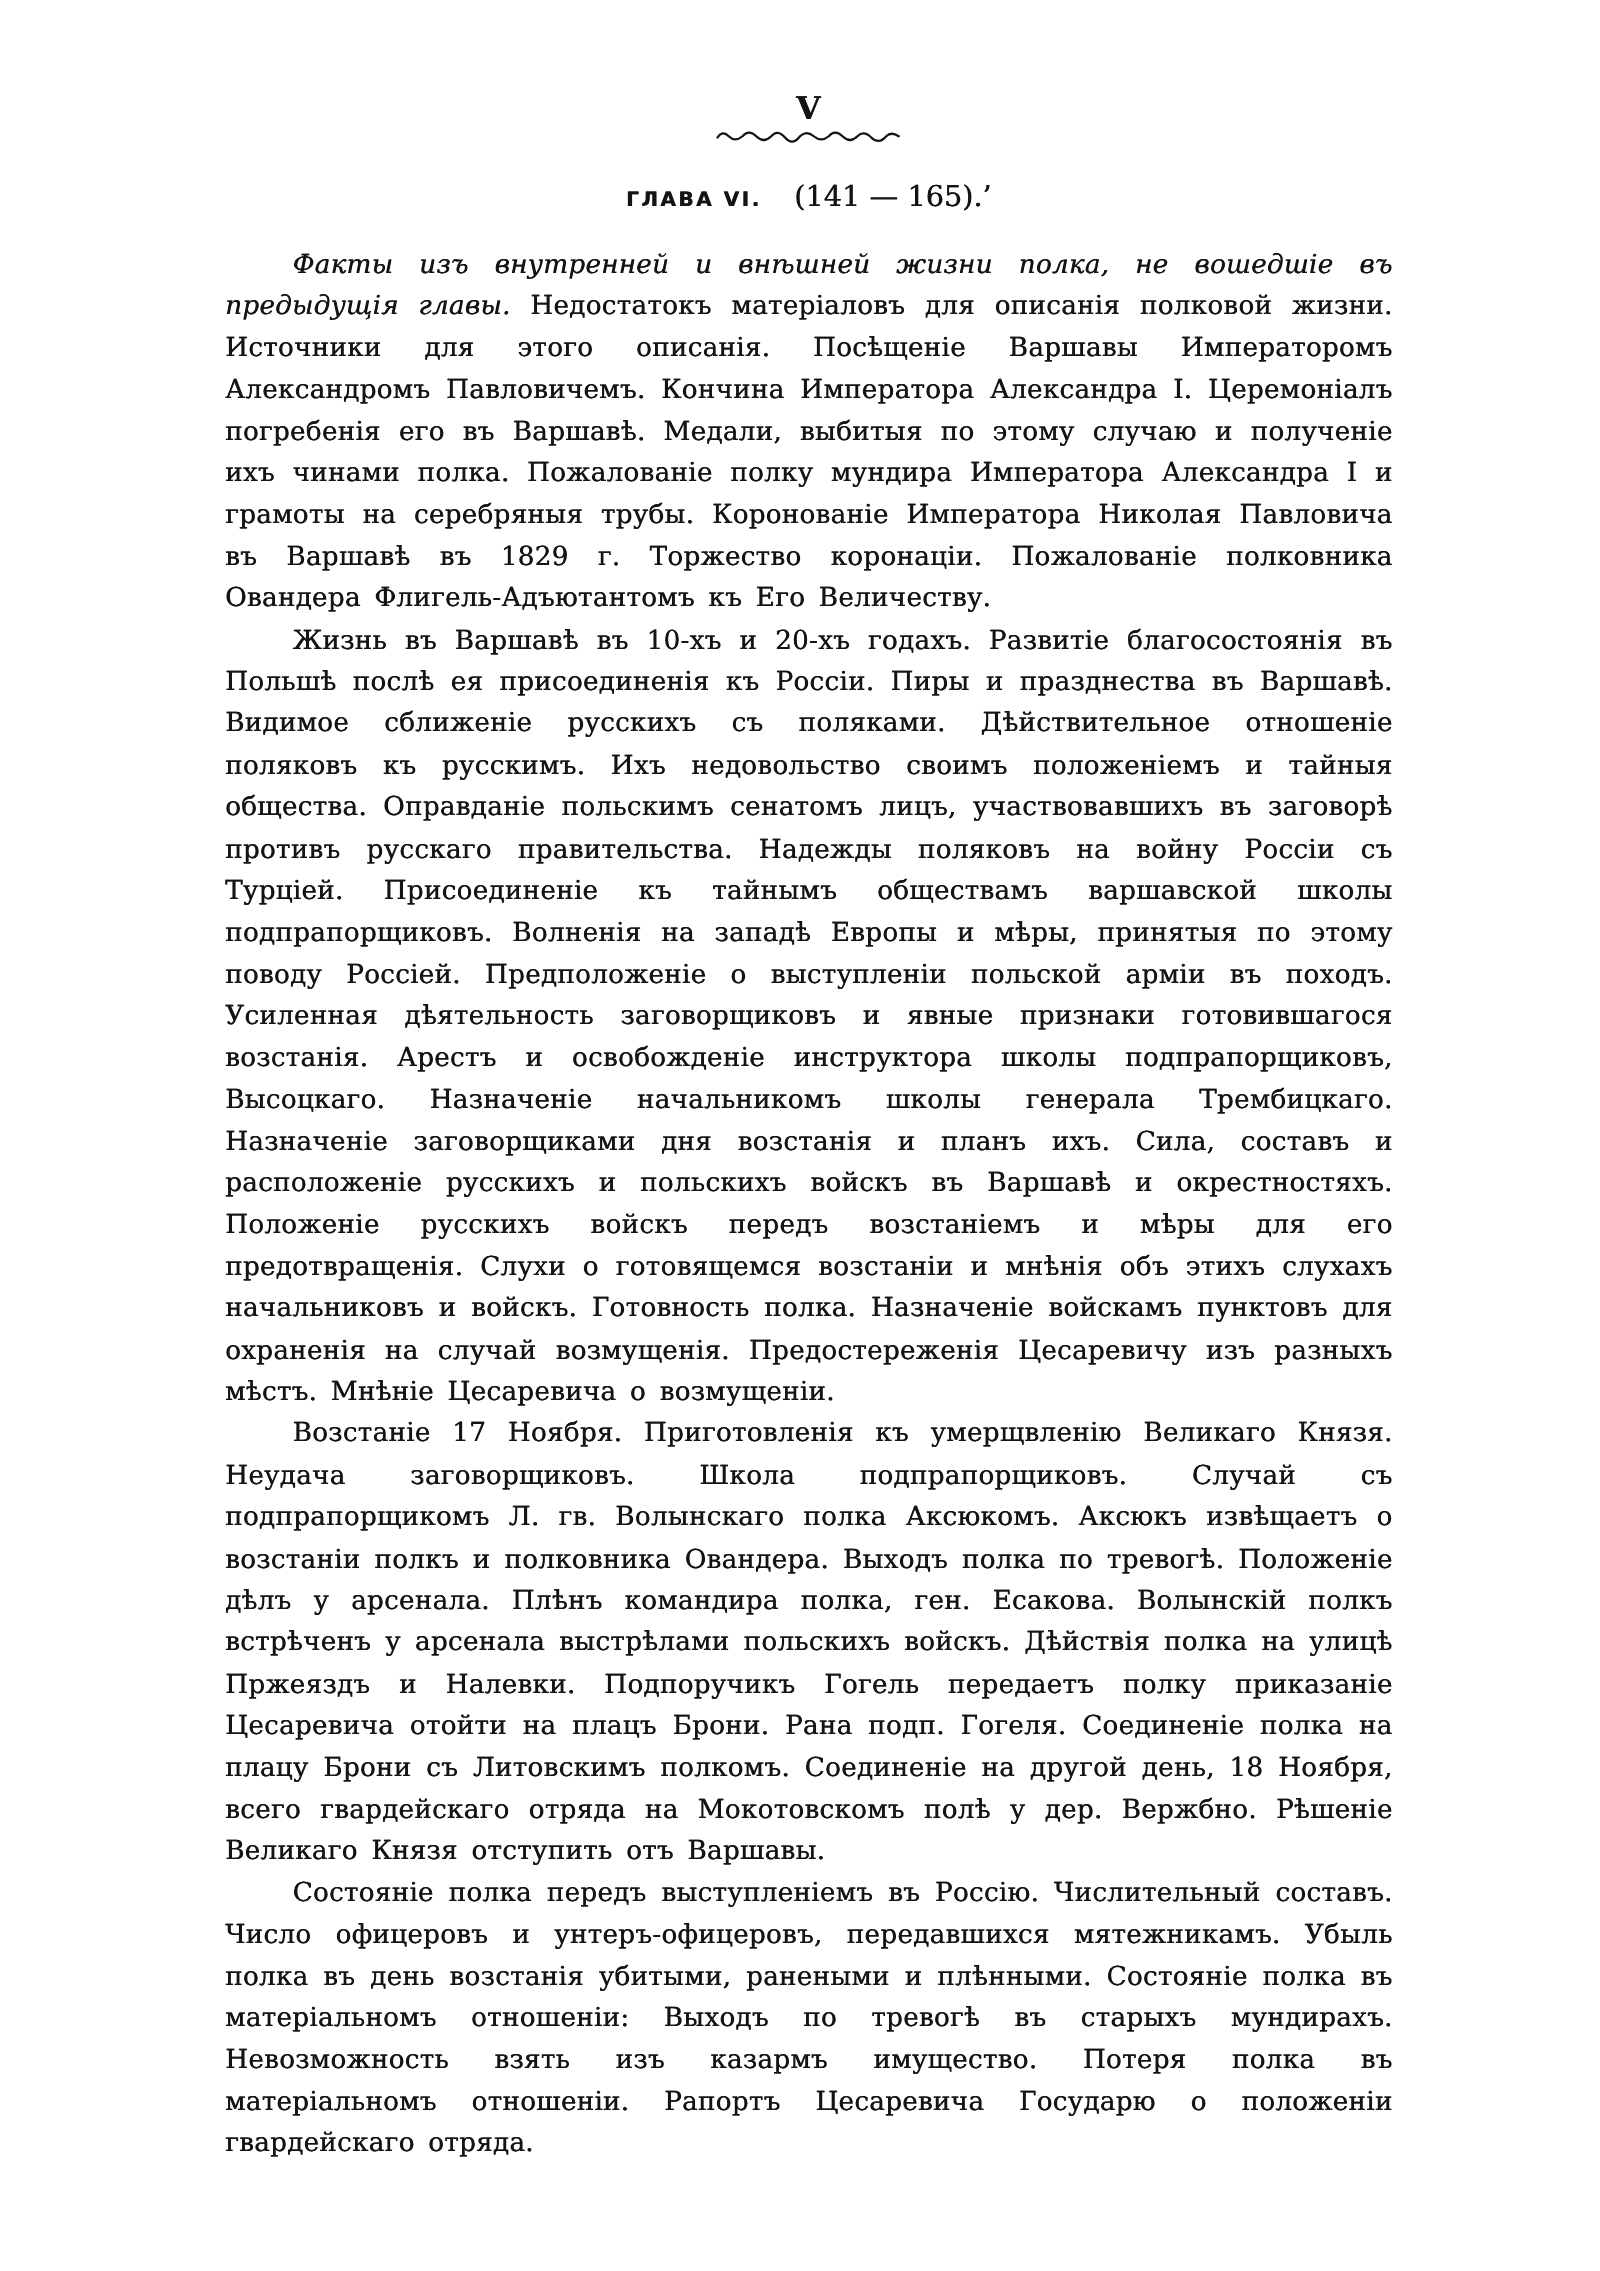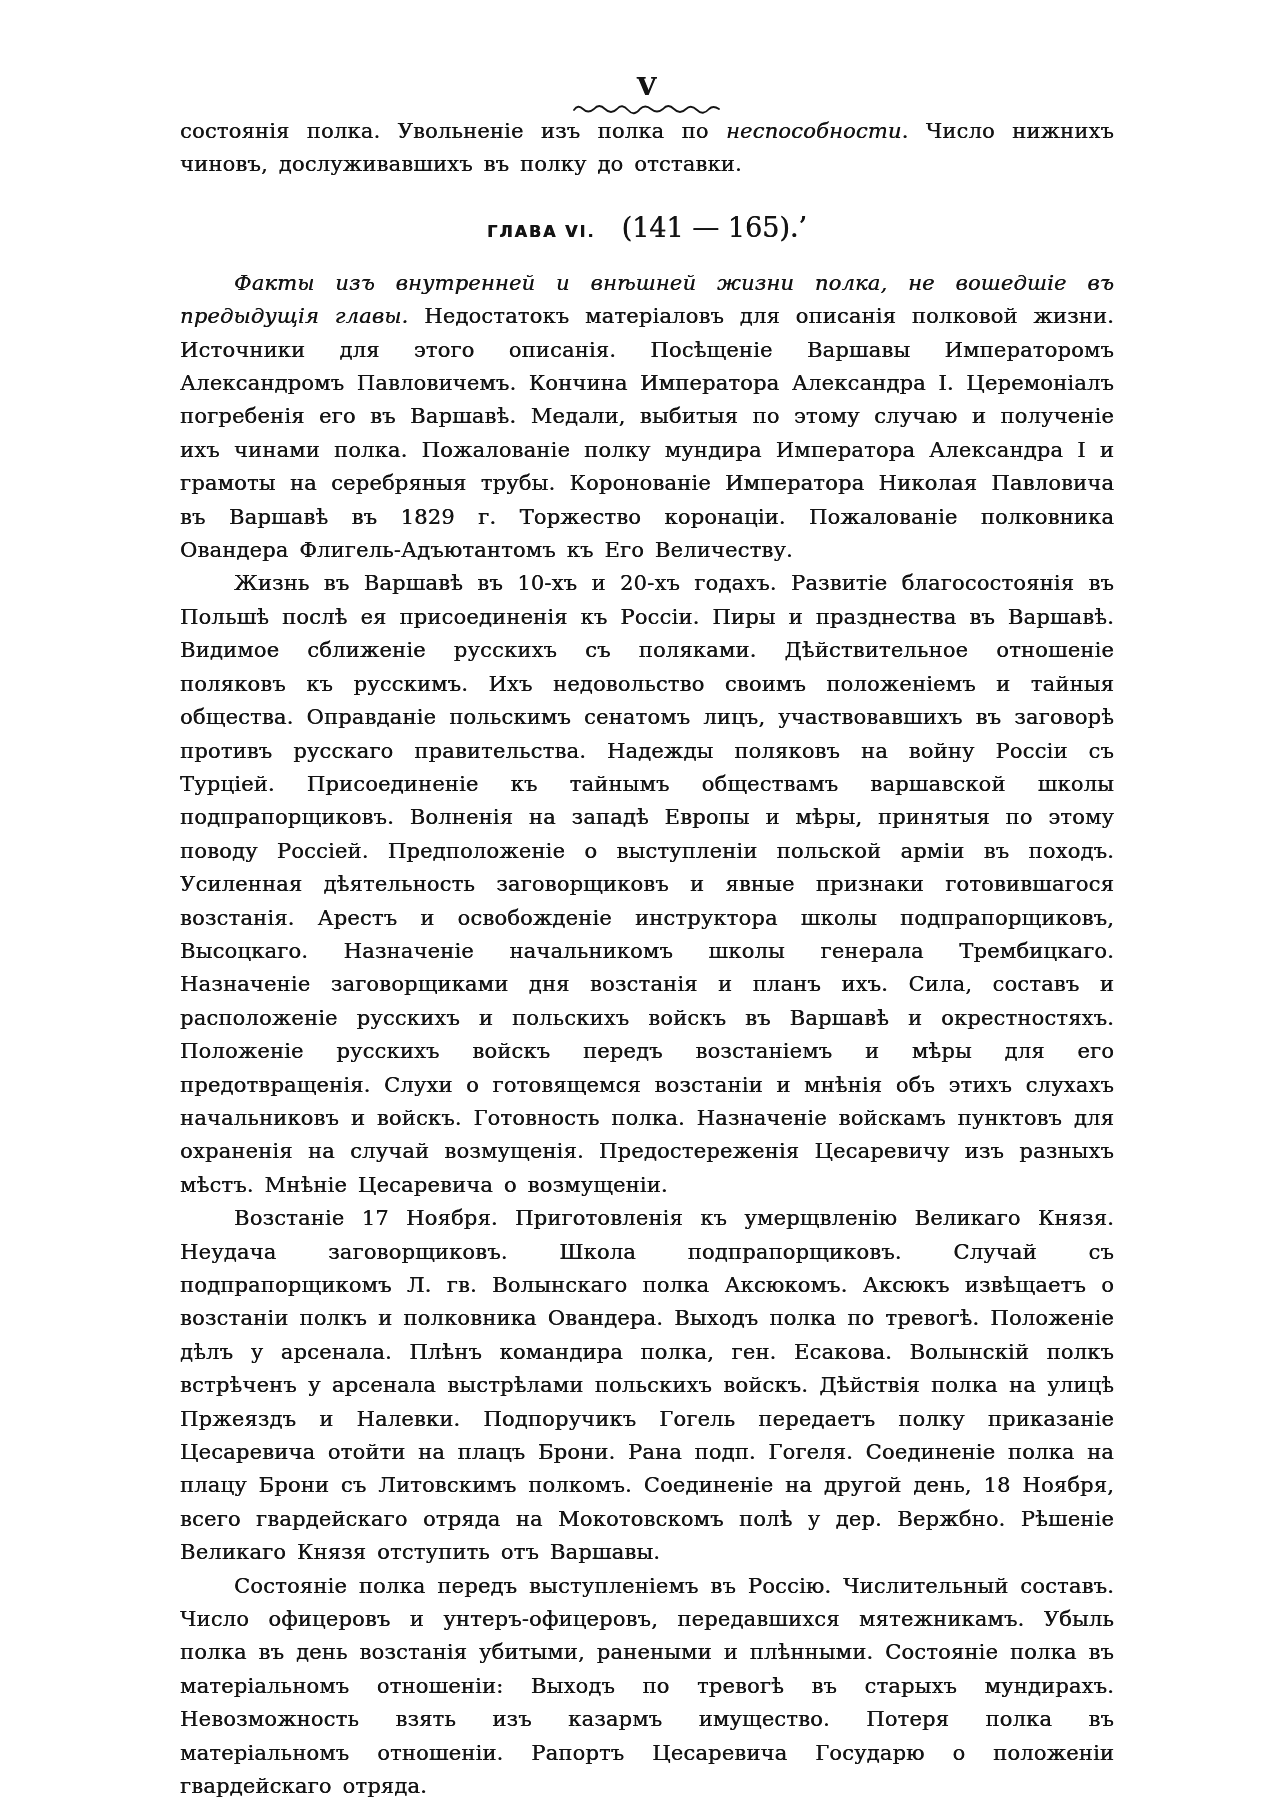--- a/index.html
+++ b/index.html
@@ -49,21 +49,21 @@
     text-shadow: 0.4px 0 0 currentColor;
   }
   .chapter-title {
     font-family: "DejaVu Sans", "Liberation Sans", sans-serif;
     font-weight: bold;
     font-size: 16px;
     letter-spacing: 2px;
     margin-right: 26px;
   }
   .chapter-range {
-    font-size: 27px;
+    font-size: 23px;
   }
   .summary {
     margin-top: 24px;
   }
   .para {
     margin: 0;
     text-indent: 54px;
   }
   .ital {
     font-style: italic;
@@ -75,23 +75,20 @@
 <div class="sheet">
 
   <div class="pagenum">V</div>
 
   <div class="wave-wrap">
     <svg width="150" height="14" viewBox="0 0 150 14" aria-hidden="true">
       <path d="M2,9 Q6,3 11,8 T22,8 Q27,2 33,8 T45,8 Q50,2 56,9 T68,8 Q73,3 79,8 T91,8 Q96,2 102,8 T114,8 Q119,3 125,9 T137,8 Q141,4 147,8" fill="none" stroke="#141414" stroke-width="1.8" stroke-linecap="round"></path>
     </svg>
   </div>
 
-  <p class="body-text continuation para" style="text-indent:0;">
-    <span>состоянія полка. Увольненіе изъ полка по </span><span class="ital">неспособности</span><span>. Число нижнихъ чиновъ, дослуживавшихъ въ полку до отставки.</span>
-  </p>
 
   <div class="chapter-heading">
     <span class="chapter-title">ГЛАВА VI.</span><span class="chapter-range">(141 — 165).’</span>
   </div>
 
   <div class="summary body-text">
 
     <p class="para">
       <span class="ital">Факты изъ внутренней и внѣшней жизни полка, не вошедшіе въ предыдущія главы.</span>
       <span>Недостатокъ матеріаловъ для описанія полковой жизни. Источники для этого описанія. Посѣщеніе Варшавы Императоромъ Александромъ Павловичемъ. Кончина Императора Александра I. Церемоніалъ погребенія его въ Варшавѣ. Медали, выбитыя по этому случаю и полученіе ихъ чинами полка. Пожалованіе полку мундира Императора Александра I и грамоты на серебряныя трубы. Коронованіе Императора Николая Павловича въ Варшавѣ въ 1829 г. Торжество коронаціи. Пожалованіе полковника Овандера Флигель-Адъютантомъ къ Его Величеству.</span>

